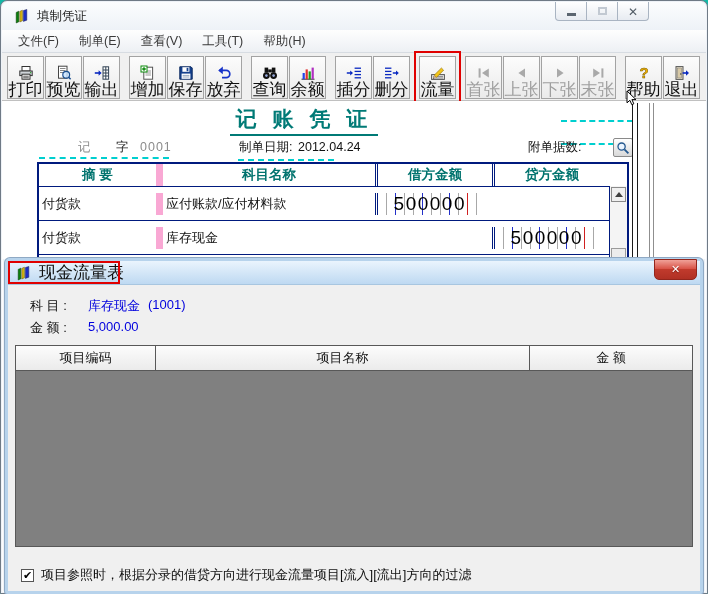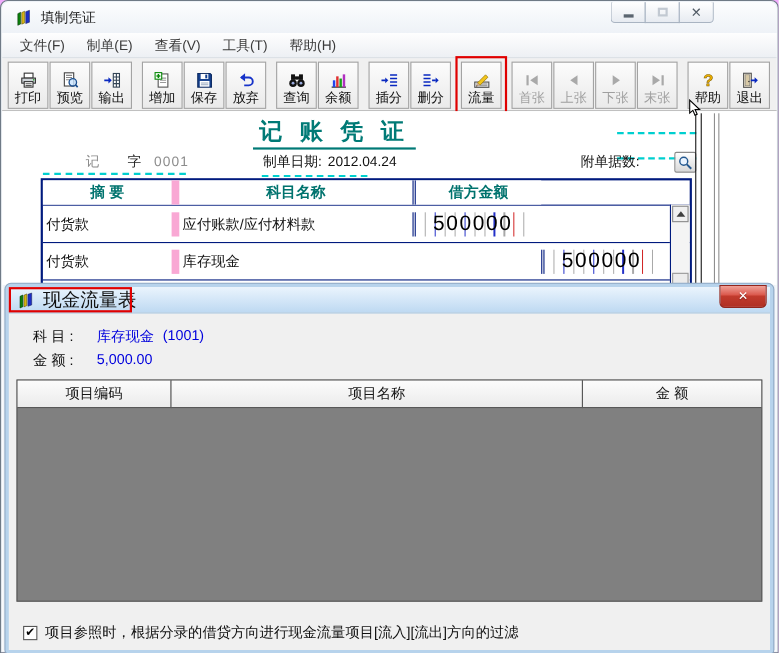--- a/index.html
+++ b/index.html
@@ -1,18 +1,18 @@
 <!DOCTYPE html>
 <html><head>
 <meta charset="utf-8">
 <style>
   html,body{margin:0;padding:0;background:#fff;}
   *{box-sizing:border-box;}
   .stage{position:relative;width:708px;height:594px;overflow:hidden;
-         font-family:"Liberation Sans","DejaVu Sans",sans-serif;background:#f0abfc;}
+         font-family:"Liberation Sans","DejaVu Sans",sans-serif;background:#14b8a6;}
 
   
   .win{position:absolute;inset:0;border:1px solid #6f7a86;border-radius:7px 7px 0 0;background:#eef2f7;}
   .win-hl{position:absolute;inset:1px;border:1px solid #fbfcfe;border-radius:6px 6px 0 0;pointer-events:none;}
   .titlebar{position:absolute;left:1px;right:1px;top:1px;height:28px;border-radius:6px 6px 0 0;
             background:linear-gradient(#fcfdfe,#eef2f7);display:flex;align-items:center;}
   .ticon16{width:16px;height:16px;display:inline-flex;}
   .titlebar .ticon16{margin-left:12px;}
   .wtitle{margin-left:7px;font-size:12.5px;color:#1c1c1c;}
   .wc-group{position:absolute;right:58px;top:1px;display:flex;}
@@ -32,21 +32,21 @@
 
   
   .toolbar{position:absolute;left:1px;right:1px;top:52px;height:48px;background:#f0f0f0;
            border-bottom:1px solid #c0c0c0;display:flex;align-items:flex-start;padding:3px 0 0 5px;}
   .tb-group{display:flex;margin-right:8px;}
   .tbtn{width:37px;height:43px;border:1px solid #a3a3a3;margin-right:1px;position:relative;
         background:linear-gradient(#fcfcfc,#eaeaea);display:flex;flex-direction:column;
         align-items:center;justify-content:flex-end;padding-bottom:1px;}
   .ticon{height:19px;display:flex;align-items:center;}
   .ticon svg{width:16px;height:16px;}
-  .tlabel{font-size:12px;line-height:15px;color:#101010;white-space:nowrap;text-align:right;}
+  .tlabel{font-size:17px;line-height:15px;color:#101010;white-space:nowrap;text-align:right;}
   .tbtn.disabled .tlabel{color:#9f9f9f;}
   .tbtn.hl{outline:2px solid #e00000;outline-offset:3px;}
 
   
   .voucher{position:absolute;left:1px;right:1px;top:100px;height:158px;background:#fff;overflow:hidden;}
   .vtitle-wrap{position:absolute;left:0;width:604px;top:4px;text-align:center;}
   .vtitle{display:inline-block;font-size:21px;font-weight:bold;color:#007a76;letter-spacing:5px;
           border-bottom:2px solid #007a76;padding:0 6px 1px;}
   .dash{position:absolute;height:0;border-top:2px dashed #00cfcf;}
   .vinfo-span{position:absolute;font-size:12.5px;color:#111;white-space:nowrap;}
@@ -383,20 +383,21 @@
             <circle cx="5.6" cy="5.6" r="3.6" fill="#eaf4ff" stroke="#24588f" stroke-width="1.3"></circle>
             <line x1="8.4" y1="8.4" x2="12.4" y2="12.4" stroke="#24588f" stroke-width="1.8"></line>
           </svg>
         </div>
 
       <div class="vtable" id="vtable">
           <div class="vrow vhead">
             <div class="vcell vh c1">摘 要</div>
             <div class="vcell vh c2">科目名称</div>
             <div class="vcell vh c3">借方金额</div>
+            <div class="vcell vh c4">贷方金额</div>
           </div>
           <div class="vrow">
             <div class="vcell c1">付货款</div>
             <div class="vcell c2">应付账款/应付材料款</div>
             <div class="vcell c3 amt">500000</div>
             <div class="vcell c4 amt"></div>
           </div>
           <div class="vrow">
             <div class="vcell c1">付货款</div>
             <div class="vcell c2">库存现金</div>

